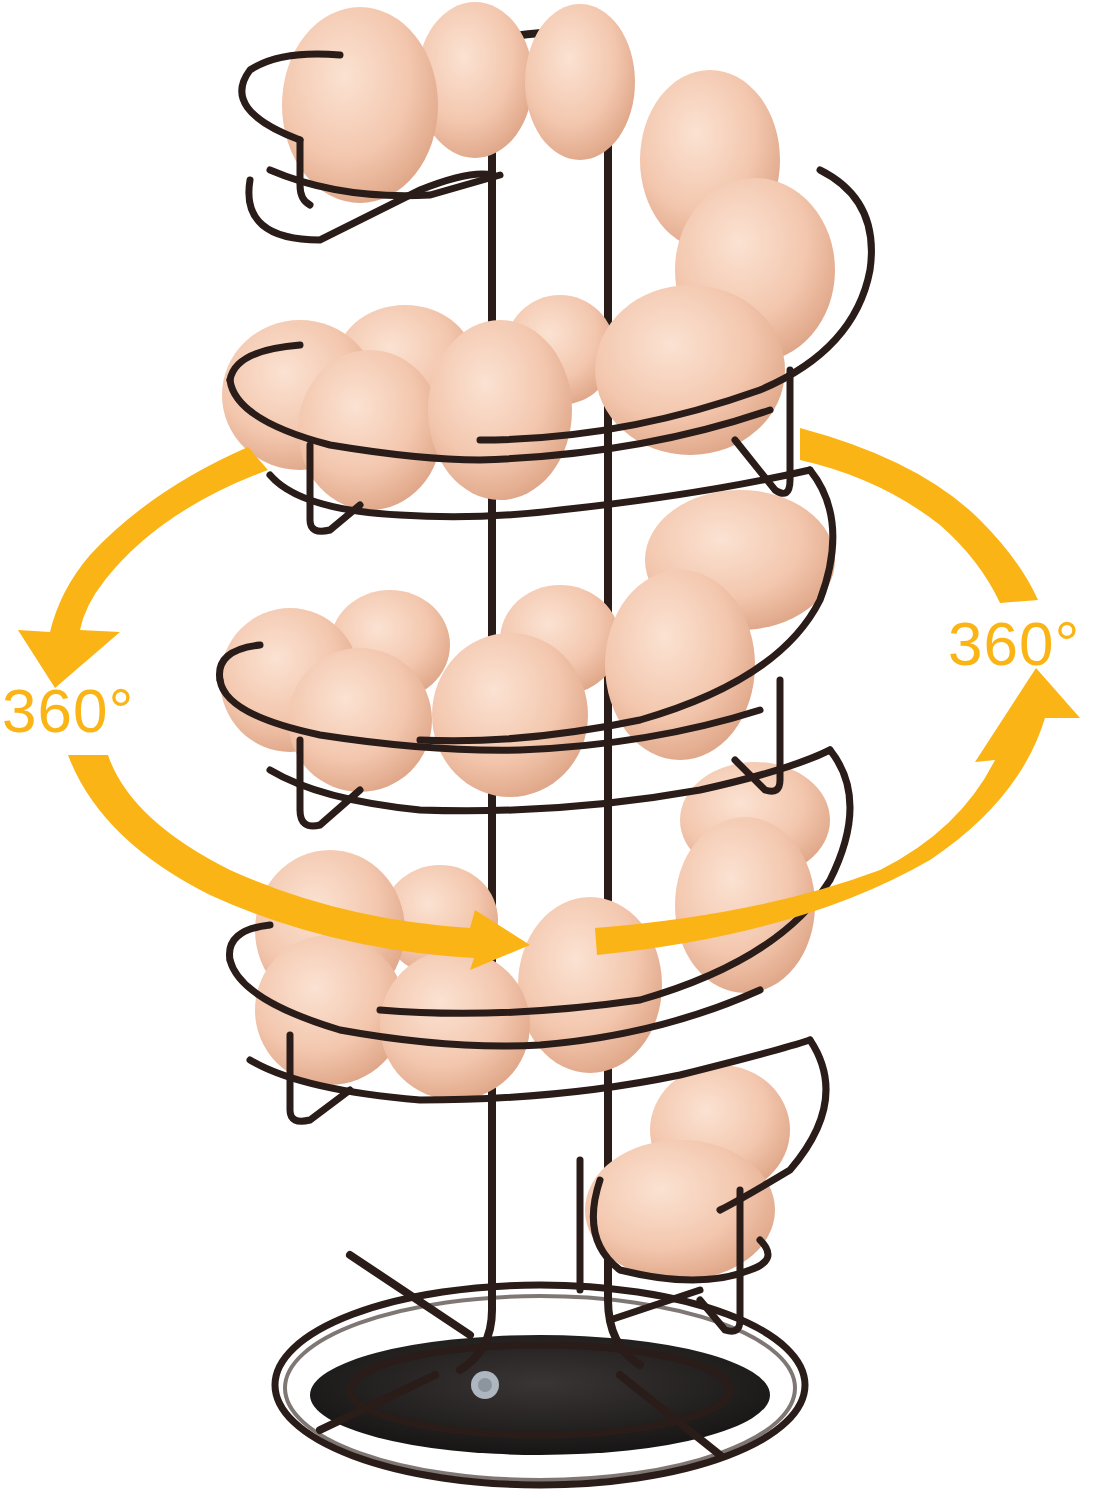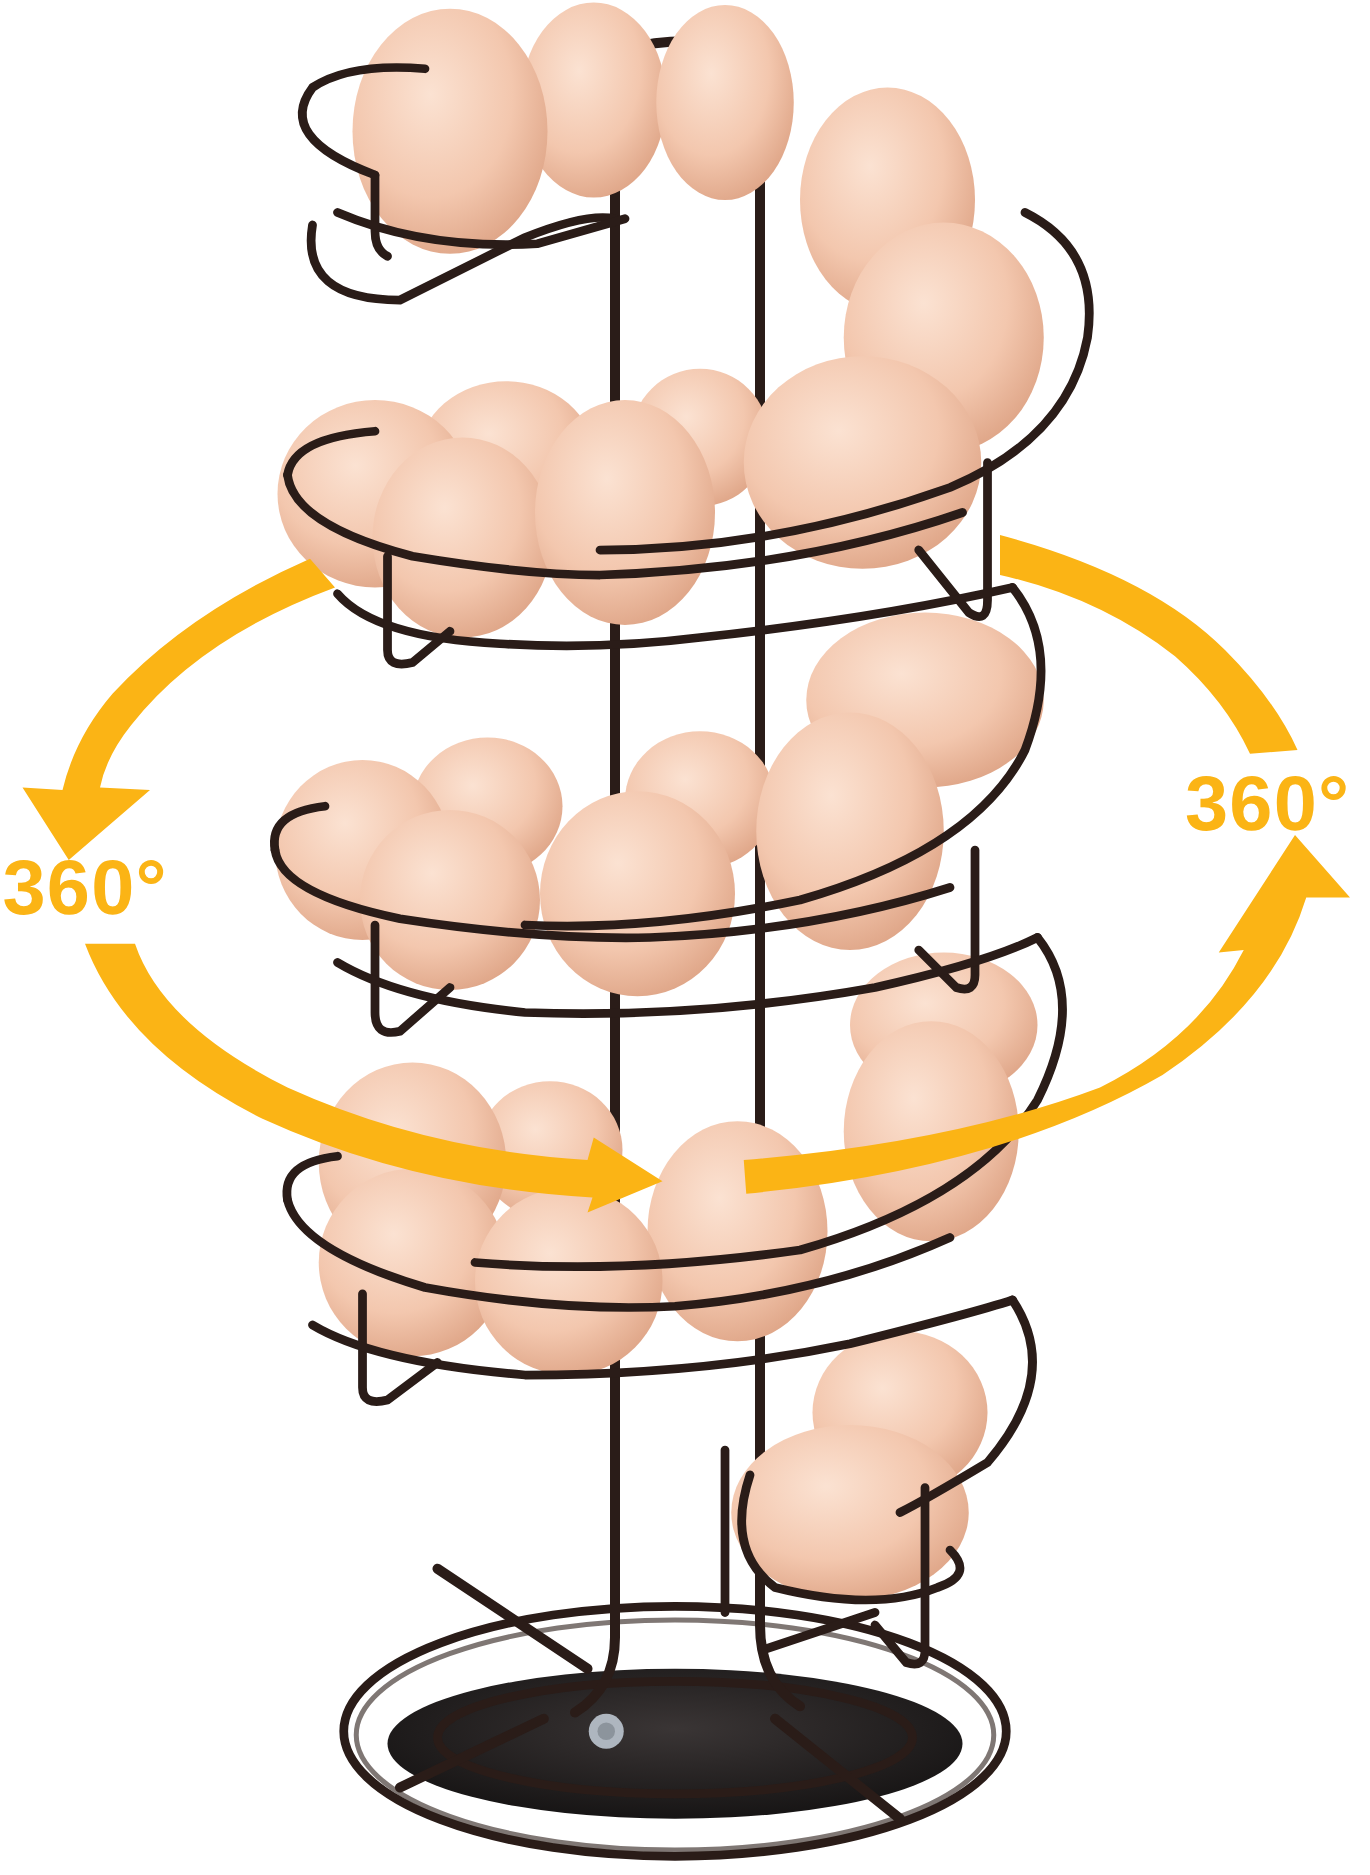--- a/index.html
+++ b/index.html
@@ -1,20 +1,20 @@
 <!DOCTYPE html>
 <html><head>
   <meta charset="utf-8">
   <style>
     html, body { margin: 0; padding: 0; background: #ffffff; }
     body { width: 1096px; height: 1500px; overflow: hidden; position: relative;
            font-family: "Liberation Sans", sans-serif; }
     #scene { position: absolute; left: 0; top: 0; width: 1096px; height: 1500px; }
     .label { position: absolute; font-family: "Liberation Sans", sans-serif;
-             font-size: 62px; font-weight: 700; color: #fbb415; letter-spacing: 1px;
+             font-size: 62px; font-weight: 400; color: #fbb415; letter-spacing: 1px;
              line-height: 1; white-space: nowrap; }
     #label-left { left: 2px; top: 680px; }
     #label-right { left: 948px; top: 613px; }
   </style>
 </head>
 <body>
 
 <svg id="scene" viewBox="0 0 1096 1500" xmlns="http://www.w3.org/2000/svg">
   <defs>
     <radialGradient id="eggGrad" cx="40%" cy="35%" r="70%">

